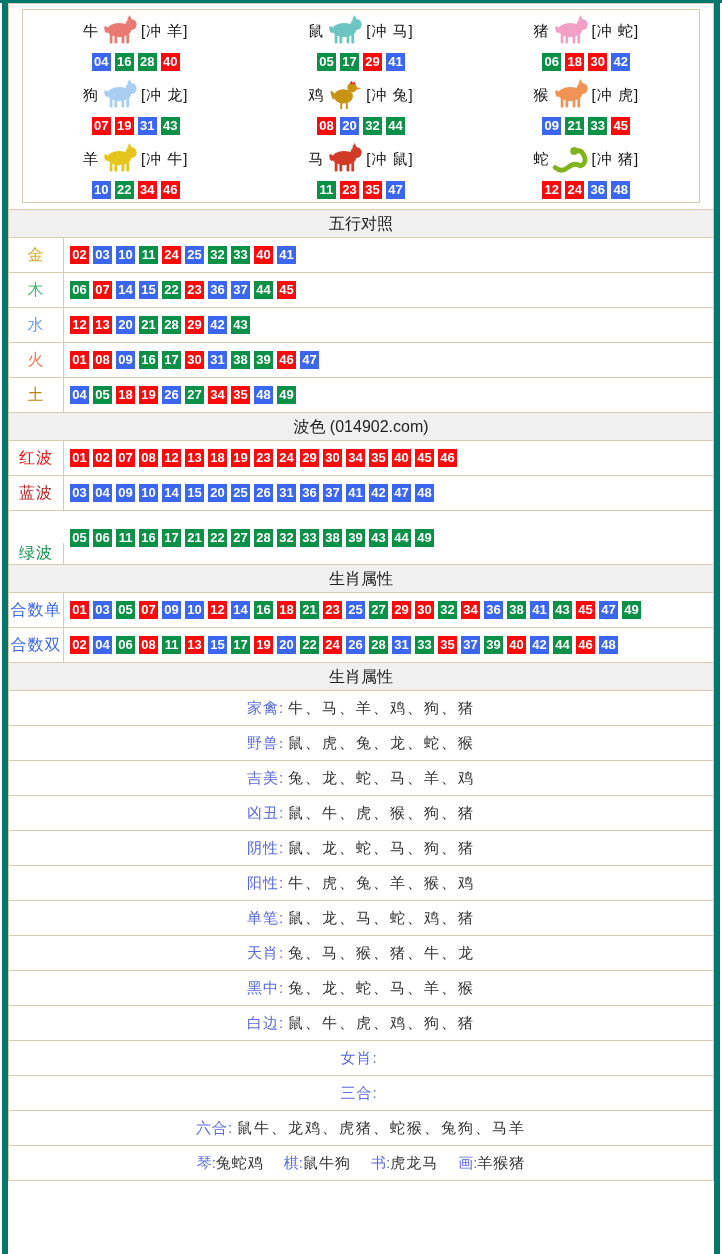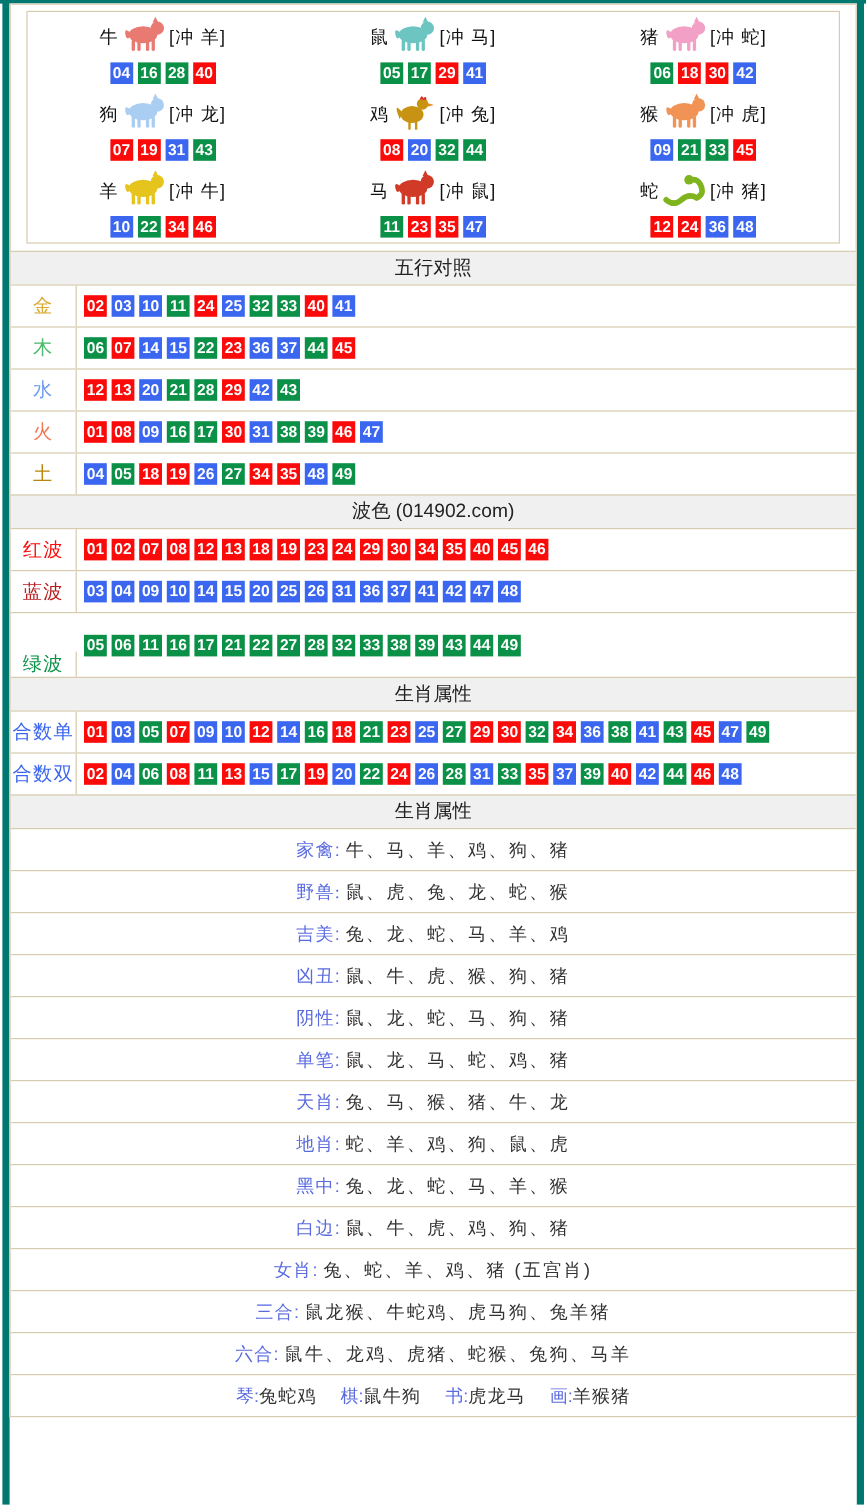--- a/index.html
+++ b/index.html
@@ -447,46 +447,44 @@
         </div>
         <div class="sx-row">
           <span class="sx-label" style="color: rgb(90, 107, 224);">凶丑: </span>
           <span class="sx-value">鼠、牛、虎、猴、狗、猪</span>
         </div>
         <div class="sx-row">
           <span class="sx-label" style="color: rgb(90, 107, 224);">阴性: </span>
           <span class="sx-value">鼠、龙、蛇、马、狗、猪</span>
         </div>
         <div class="sx-row">
+          <span class="sx-label" style="color: rgb(90, 107, 224);">阳性: </span>
+          <span class="sx-value">牛、虎、兔、羊、猴、鸡</span>
+        </div>
+        <div class="sx-row">
           <span class="sx-label" style="color: rgb(90, 107, 224);">单笔: </span>
           <span class="sx-value">鼠、龙、马、蛇、鸡、猪</span>
         </div>
         <div class="sx-row">
           <span class="sx-label" style="color: rgb(90, 107, 224);">天肖: </span>
           <span class="sx-value">兔、马、猴、猪、牛、龙</span>
         </div>
         <div class="sx-row">
-          <span class="sx-label" style="color: rgb(90, 107, 224);">地肖: </span>
-          <span class="sx-value">蛇、羊、鸡、狗、鼠、虎</span>
-        </div>
-        <div class="sx-row">
           <span class="sx-label" style="color: rgb(90, 107, 224);">黑中: </span>
           <span class="sx-value">兔、龙、蛇、马、羊、猴</span>
         </div>
         <div class="sx-row">
           <span class="sx-label" style="color: rgb(90, 107, 224);">白边: </span>
           <span class="sx-value">鼠、牛、虎、鸡、狗、猪</span>
         </div>
         <div class="sx-row">
           <span class="sx-label" style="color: rgb(90, 107, 224);">女肖: </span>
-          <span class="sx-value">兔、蛇、羊、鸡、猪 (五宫肖)</span>
         </div>
         <div class="sx-row">
           <span class="sx-label" style="color: rgb(90, 107, 224);">三合: </span>
-          <span class="sx-value">鼠龙猴、牛蛇鸡、虎马狗、兔羊猪</span>
         </div>
         <div class="sx-row">
           <span class="sx-label" style="color: rgb(90, 107, 224);">六合: </span>
           <span class="sx-value">鼠牛、龙鸡、虎猪、蛇猴、兔狗、马羊</span>
         </div>
       </div>
 
     <div class="bottom-row" id="bottom-row">
         <span class="b-group"><span class="b-label">琴:</span><span class="b-value">兔蛇鸡</span></span>
         <span class="b-group"><span class="b-label">棋:</span><span class="b-value">鼠牛狗</span></span>

